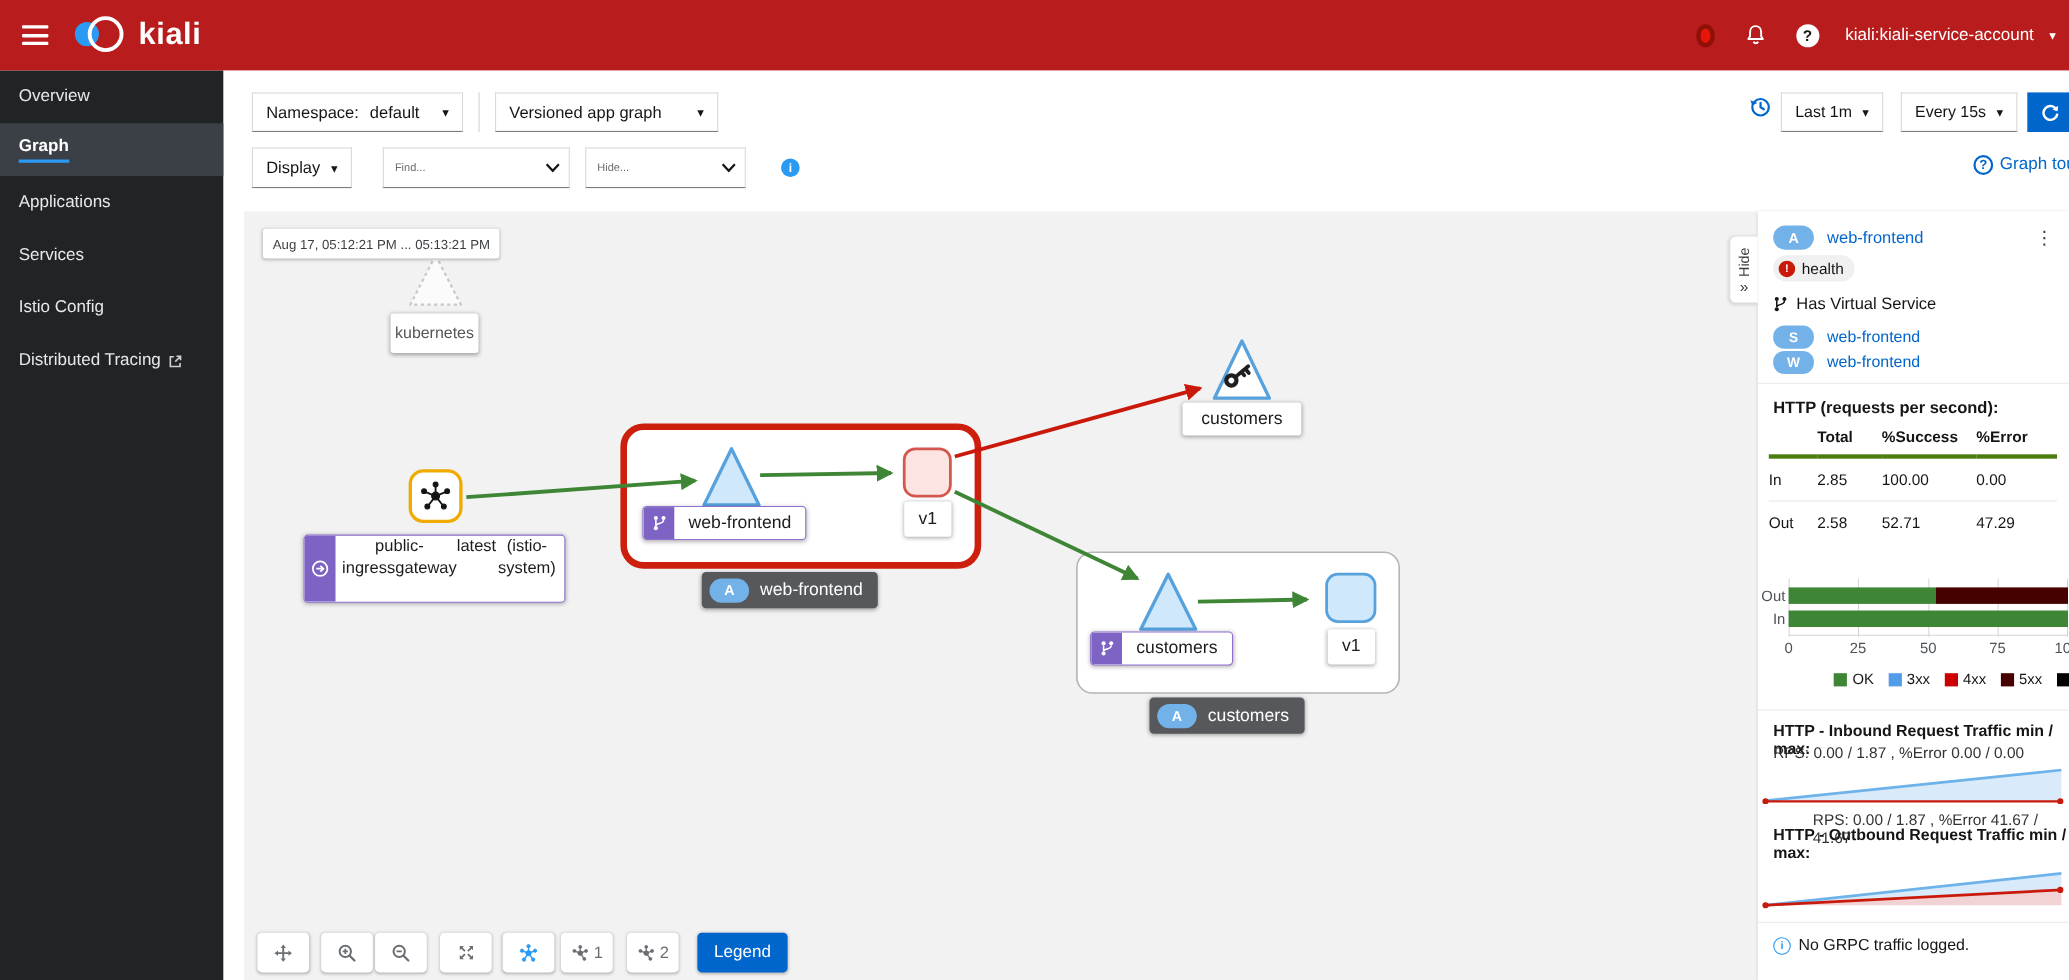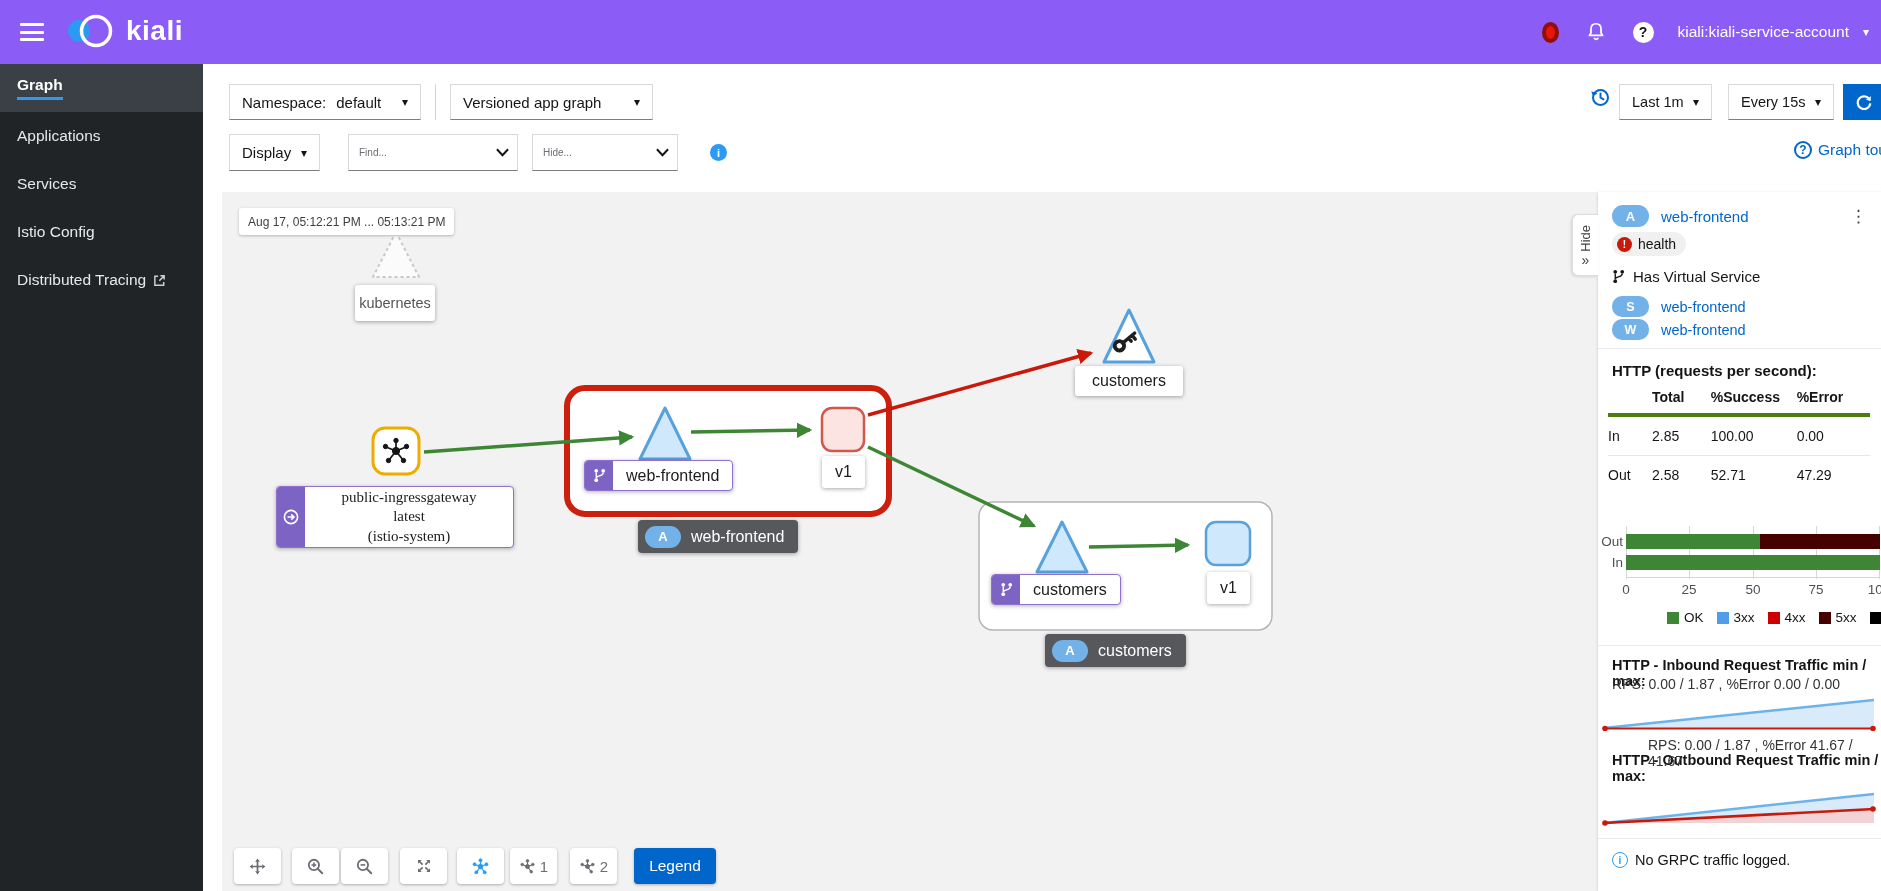--- a/index.html
+++ b/index.html
@@ -1,21 +1,21 @@
 <!DOCTYPE html>
 <html><head>
 <meta charset="utf-8">
 <style>
   * { margin:0; padding:0; box-sizing:border-box; }
   html,body { width:1881px; height:891px; }
   body { position:relative; overflow:hidden; background:#fff;
          font-family:"Liberation Sans", sans-serif; color:#151515; }
 
   
-  .masthead { position:absolute; left:0; top:0; right:0; height:64px; background:#8b5cf6; z-index:30; }
+  .masthead { position:absolute; left:0; top:0; right:0; height:64px; background:#b91c1c; z-index:30; }
   .burger { position:absolute; left:20px; top:23px; width:24px; height:18px; cursor:pointer; background:none; border:none; }
   .burger span { display:block; height:3px; background:#fff; margin-bottom:4.5px; border-radius:1px; }
   .brand { position:absolute; left:62px; top:10px; display:flex; align-items:center; gap:8px; cursor:pointer; }
   .brand-text { color:#fff; font-size:28px; font-weight:bold; letter-spacing:.5px; }
   .mast-right { position:absolute; right:12px; top:0; height:64px; display:flex; align-items:center; }
   .status-dot { width:17px; height:21px; border-radius:50%; background:#e8150a; border:4px solid #8f1007; }
   .mast-ico { margin-left:26px; display:flex; align-items:center; cursor:pointer; }
   .help-circle { width:21px; height:21px; border-radius:50%; background:#fff; color:#151515; font-size:14px;
                  font-weight:bold; display:flex; align-items:center; justify-content:center; }
   .account { margin-left:24px; color:#fff; font-size:15.5px; cursor:pointer; }
@@ -55,22 +55,22 @@
   .edges { position:absolute; left:0; top:0; }
   .glabel { position:absolute; background:#fff; border-radius:3px; box-shadow:0 1px 4px rgba(0,0,0,.35);
             font-size:15px; color:#333; display:flex; align-items:center; justify-content:center; cursor:pointer; }
   .timestamp { position:absolute; left:17px; top:16px; height:27px; background:#fff; border-radius:3px;
                box-shadow:0 1px 3px rgba(0,0,0,.25); display:flex; align-items:center; padding:0 9px;
                font-size:12px; color:#3c3f42; }
   .badged-label { position:absolute; display:inline-flex; align-items:stretch; border:1.5px solid #8f70cd;
                   border-radius:4px; background:#fff; box-shadow:0 1px 4px rgba(0,0,0,.3); overflow:hidden; cursor:pointer; }
   .badged-label .vbadge { width:28px; background:#7d63c4; color:#fff; display:flex; align-items:center; justify-content:center; }
   .badged-label .btext { display:flex; align-items:center; padding:0 13px; font-size:16px; color:#1c1c1c; }
-  .gw-lines { flex:1; display:flex; flex-direction:column; justify-content:center; text-align:center;
-              font-size:15px; line-height:19.5px; color:#1c1c1c; padding:0 6px;font-family:Liberation Serif, serif; }
+  .gw-lines { flex:1; display:flex; justify-content:center; text-align:center;
+              font-size:15px; line-height:19.5px; color:#1c1c1c; padding:0 6px; }
   .appchip { position:absolute; height:33px; background:#56585b; color:#fff; border-radius:4px;
              box-shadow:0 1px 4px rgba(0,0,0,.35); display:flex; align-items:center; gap:10px;
              padding:0 14px 0 7px; font-size:16px; cursor:pointer; }
   .apill { width:36px; height:22px; border-radius:11px; background:#73b2e8; color:#fff; font-size:13px;
            font-weight:bold; display:flex; align-items:center; justify-content:center; flex:none; }
 
   .gbtn { position:absolute; top:656px; width:47px; height:36px; background:#fff; border:none; border-radius:4px;
           box-shadow:0 1px 3px rgba(0,0,0,.28); display:flex; align-items:center; justify-content:center;
           gap:4px; cursor:pointer; color:#6a6e73; font-size:15px; }
   .legend-btn { position:absolute; top:656px; left:412px; width:82px; height:36px; background:#0066cc; color:#fff;
@@ -145,20 +145,23 @@
     </span>
     <span class="mast-ico">
         <span class="help-circle">?</span>
       </span>
     <span class="account">kiali:kiali-service-account</span>
     <span class="mast-caret">▾</span>
   </div>
 </header>
 
 <nav class="sidebar">
+  <div class="nav-item">
+      <span class="lbl">Overview</span>
+    </div>
   <div class="nav-item active">
       <span class="lbl">Graph</span>
     </div>
   <div class="nav-item">
       <span class="lbl">Applications</span>
     </div>
   <div class="nav-item">
       <span class="lbl">Services</span>
     </div>
   <div class="nav-item">

